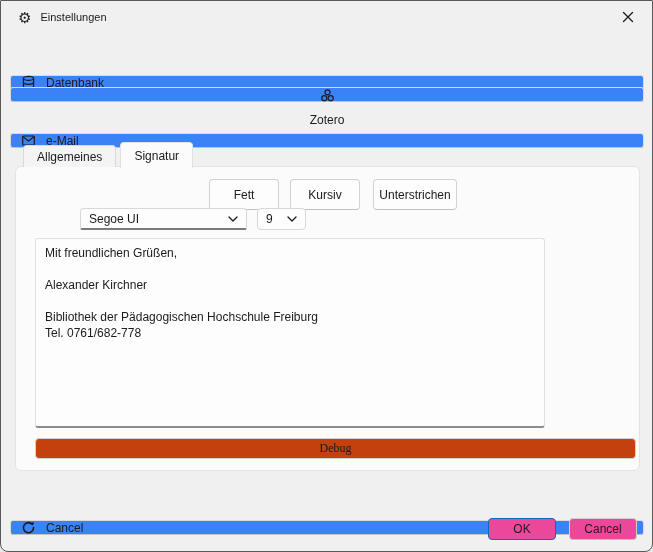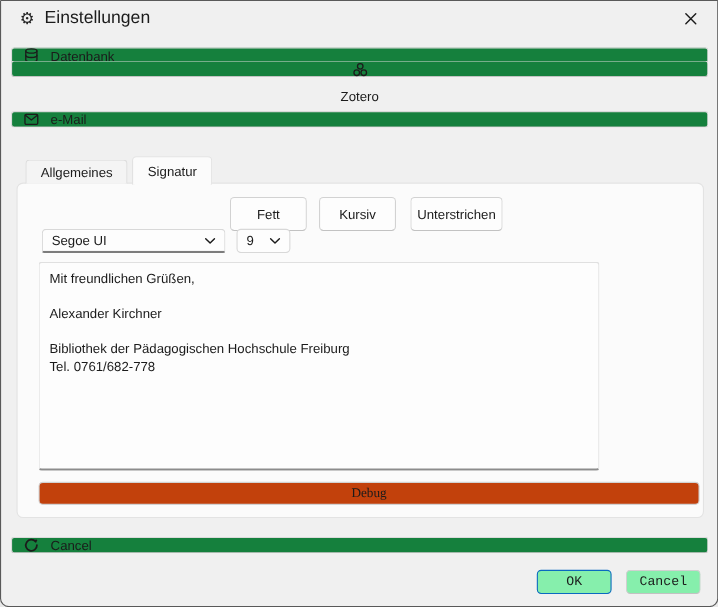--- a/index.html
+++ b/index.html
@@ -6,46 +6,46 @@
   *{box-sizing:border-box;}
   .window{
     position:relative;width:653px;height:552px;
     background:#f0f0f0;border:1px solid #595959;
     border-radius:1px 1px 8px 8px;overflow:hidden;
     font-family:"Liberation Sans",sans-serif;font-size:12px;color:#1b1b1b;
   }
   
   .titlebar{position:absolute;top:0;left:0;right:0;height:32px;display:flex;align-items:center;padding-left:17px;gap:9px;}
   .titlebar .gear{font-size:15px;line-height:1;color:#222;}
-  .title-text{font-size:16px;color:#1b1b1b;}
+  .title-text{font-size:11px;color:#1b1b1b;}
   .close-btn{position:absolute;top:5px;right:9px;width:30px;height:22px;display:flex;align-items:center;justify-content:center;cursor:pointer;background:transparent;border:none;}
   
-  .acc{position:absolute;left:9px;width:634px;height:15px;background:#15803d;border:1px solid #dadada;border-bottom-color:#c3c3c3;border-radius:3px;display:flex;align-items:center;padding:0 10px;gap:10px;cursor:pointer;}
+  .acc{position:absolute;left:9px;width:634px;height:15px;background:#3b82f6;border:1px solid #dadada;border-bottom-color:#c3c3c3;border-radius:3px;display:flex;align-items:center;padding:0 10px;gap:10px;cursor:pointer;margin-top:32px;}
   .acc svg{flex:0 0 auto;}
   .acc-datenbank{top:42px;}
   .acc-zotero{top:54px;flex-direction:column;}
   .acc-email{top:100px;}
   .acc-icons{top:487px;}
   
   .tabs{position:absolute;left:22px;top:140px;height:26px;display:flex;align-items:flex-end;z-index:3;justify-content:space-between;}
   .tab{height:22px;padding:0 13px;display:flex;align-items:center;background:#f4f4f4;border:1px solid #d9d9d9;border-bottom:none;border-radius:4px 4px 0 0;cursor:pointer;}
   .tab.active{height:26px;margin-bottom:-1px;background:#fbfbfb;border-color:#e2e2e2;margin-left:4px;z-index:4;}
   
   .panel{position:absolute;left:14px;top:165px;width:625px;height:305px;background:#fbfbfb;border:1px solid #e3e3e3;border-radius:6px;z-index:1;}
   .fmt-btn{position:absolute;top:12px;height:31px;background:#fdfdfd;border:1px solid #d2d2d2;border-bottom-color:#c2c2c2;border-radius:4px;display:flex;align-items:center;justify-content:center;font-size:12px;color:#1b1b1b;cursor:pointer;font-family:"Liberation Sans",sans-serif;}
   .btn-bold{left:193px;width:70px;}
   .btn-italic{left:274px;width:70px;}
   .btn-underline{left:357px;width:84px;padding:0 6px;}
-  .combo{position:absolute;top:41px;height:22px;background:#fdfdfd;border:1px solid #d8d8d8;border-radius:4px;display:flex;align-items:center;padding:0 8px;justify-content:space-between;cursor:pointer;}
+  .combo{position:absolute;top:41px;height:22px;background:#fdfdfd;border:1px solid #d8d8d8;border-radius:4px;display:flex;align-items:center;padding:0 8px;justify-content:space-between;cursor:pointer;margin-left:42px;}
   .combo-font{left:22px;width:167px;border-bottom:2px solid #7c7c7c;border-radius:4px 4px 2px 2px;}
   .combo-size{left:199px;width:49px;}
   .sig-text{position:absolute;left:19px;top:71px;width:510px;height:190px;background:#fdfdfd;border:1px solid #e0e0e0;border-bottom:2px solid #8c8c8c;border-radius:3px;padding:6px 9px;font-family:"Liberation Sans",sans-serif;font-size:12px;line-height:16px;color:#1b1b1b;resize:none;outline:none;white-space:pre-wrap;}
   .debug-btn{position:absolute;left:19px;top:271px;width:601px;height:21px;background:#c2410c;border:1px solid #d2d2d2;border-radius:4px;display:flex;align-items:center;justify-content:center;font-size:12px;cursor:pointer;font-family:Liberation Serif, serif;color:#1b1b1b;}
   
-  .footer-btn{position:absolute;top:517px;width:68px;height:22px;background:#86efac;border:1px solid #d0d0d0;border-radius:4px;display:flex;align-items:center;justify-content:center;font-size:12px;cursor:pointer;font-family:Liberation Mono, monospace;color:#1b1b1b;}
+  .footer-btn{position:absolute;top:517px;width:68px;height:22px;background:#ec4899;border:1px solid #d0d0d0;border-radius:4px;display:flex;align-items:center;justify-content:center;font-size:12px;cursor:pointer;font-family:Liberation Sans, sans-serif;color:#1b1b1b;}
   .ok-btn{left:487px;border-color:var(--accent,#0b6ac0);}
   .cancel-btn{left:568px;border-bottom-color:#c2c2c2;}
   svg.icon{stroke:#1b1b1b;fill:none;stroke-width:1.3;stroke-linecap:round;stroke-linejoin:round;}
 </style>
 </head>
 <body>
 
 <div class="window">
 
   <div class="titlebar">

